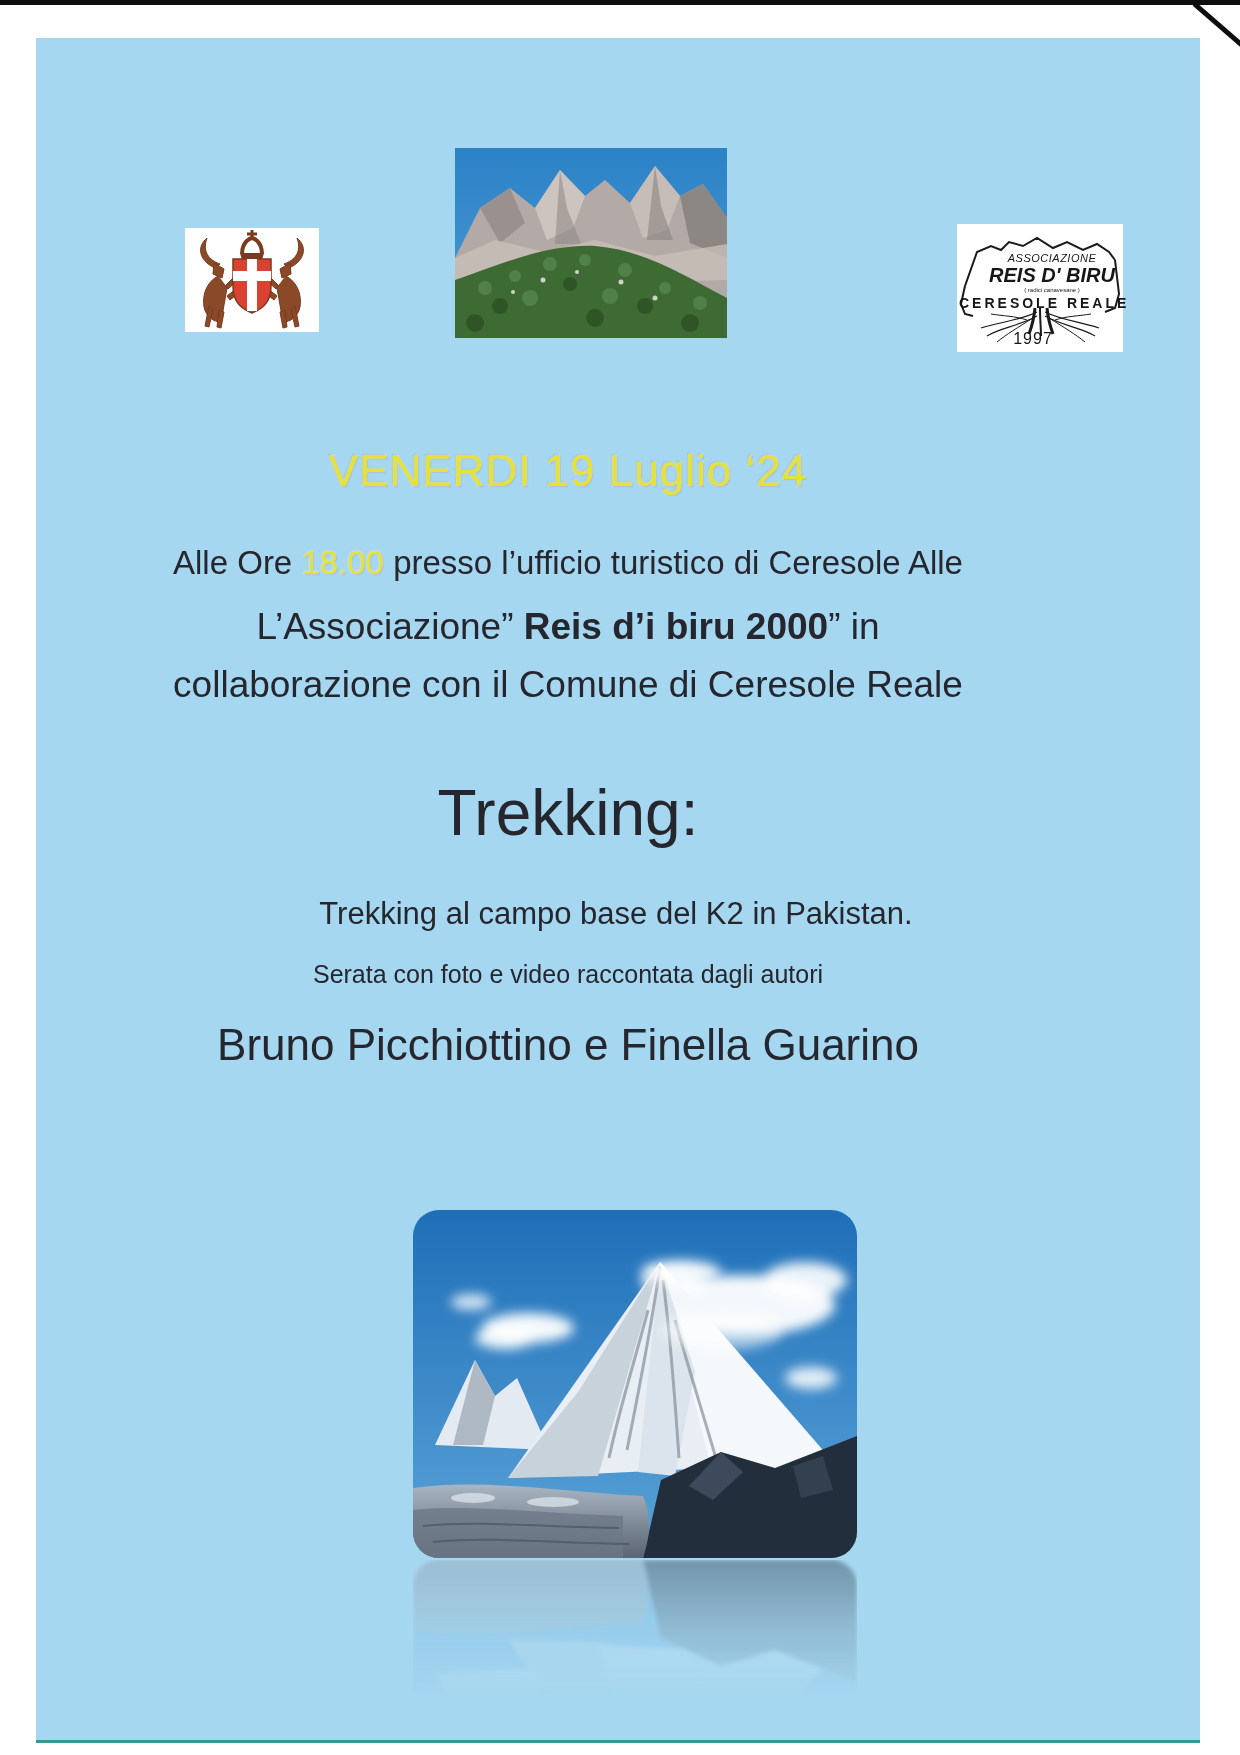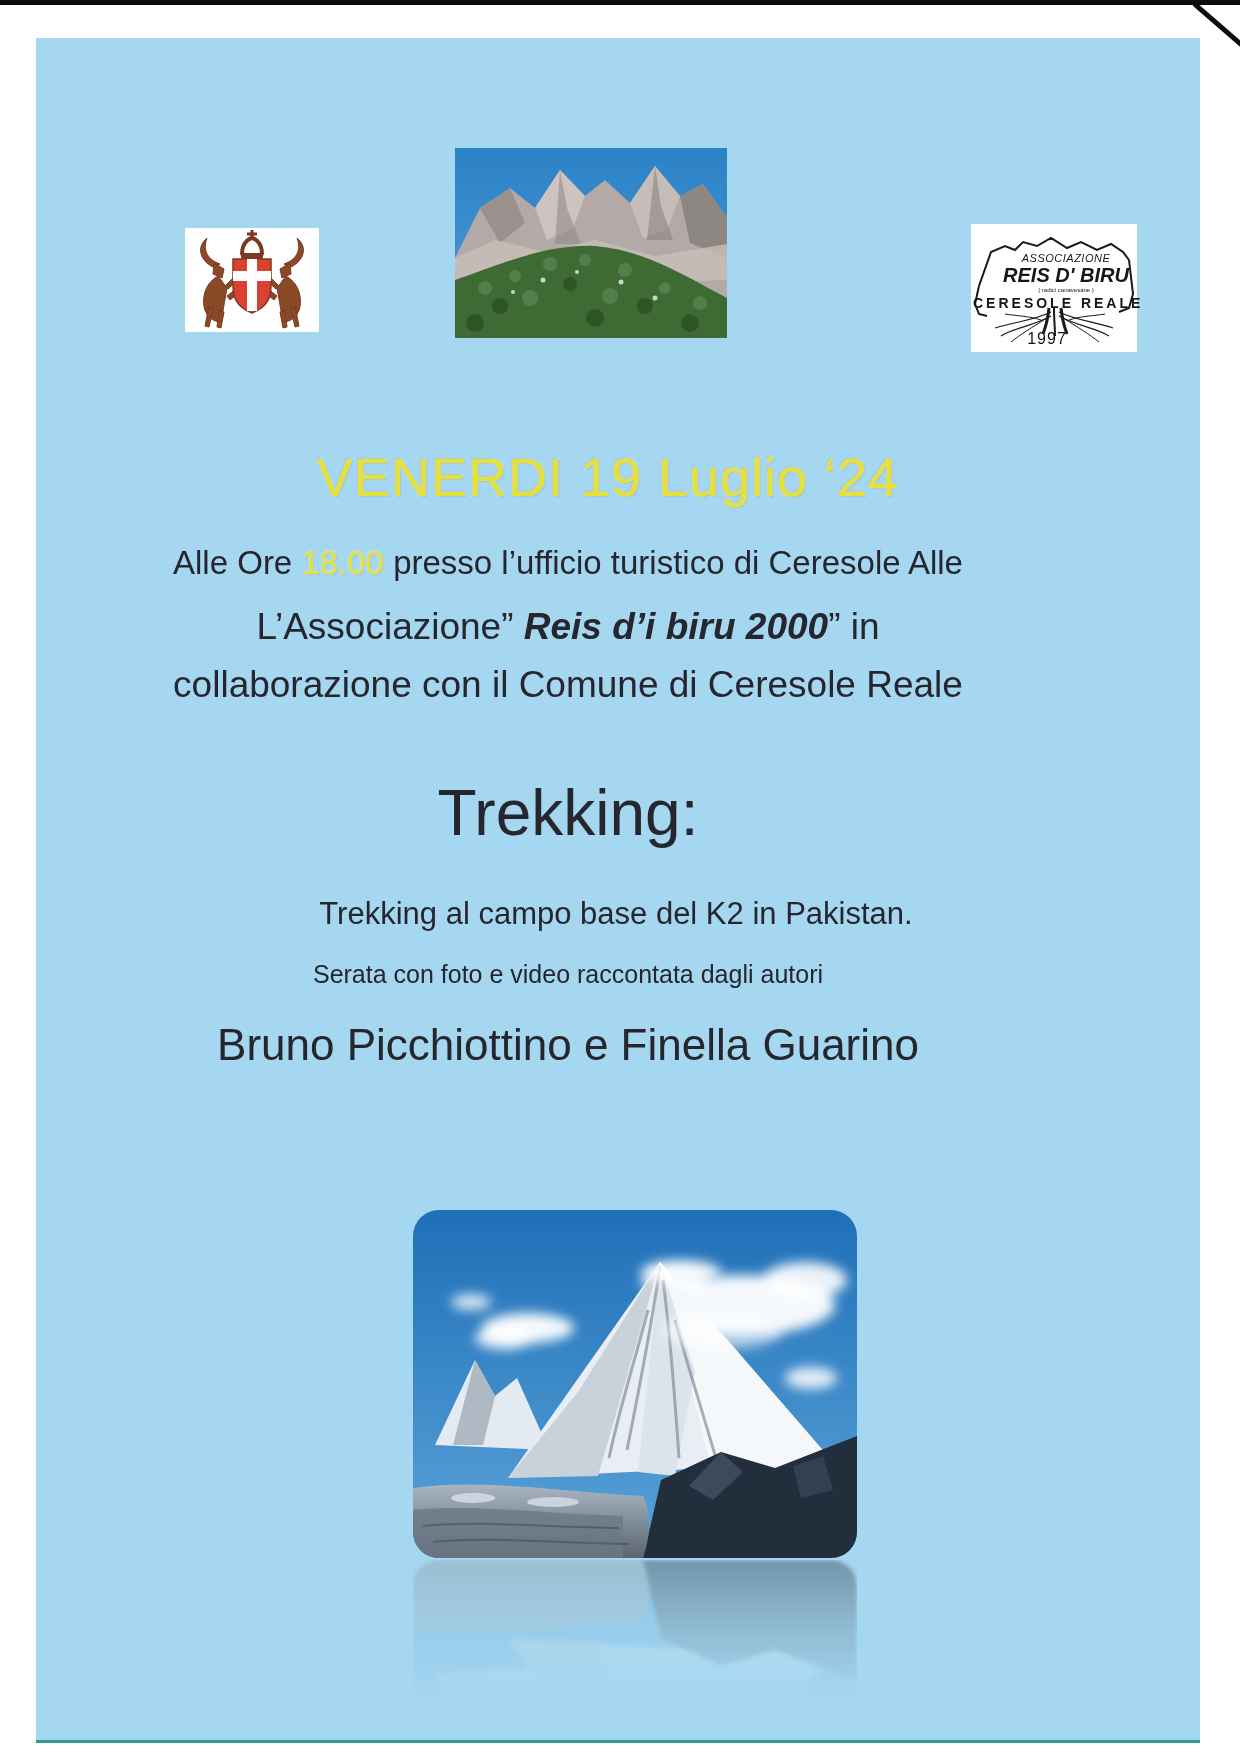--- a/index.html
+++ b/index.html
@@ -9,35 +9,35 @@
   }
   
   .top-edge{position:absolute;left:0;top:0;width:1240px;height:5px;background:#0d0d0d;}
   .top-right-edge{position:absolute;left:1196px;top:2px;width:72px;height:5px;background:#0d0d0d;
     transform:rotate(41deg);transform-origin:left top;}
   
   .paper{position:absolute;left:36px;top:38px;width:1164px;height:1702px;
     background:#a6d7f0;border-bottom:3px solid #2f9c8f;}
   .content{position:absolute;left:0;top:0;width:1064px;}
   .txt{position:absolute;left:0;width:1064px;text-align:center;color:#26262e;}
-  .title{top:408px;font-size:54px;letter-spacing:1px;color:#e4e139;
-    text-shadow:0 0 2px rgba(255,255,255,.85),1px 1px 1px rgba(140,150,165,.55),-1px -1px 1px rgba(140,150,165,.45);padding-left:40px;}
+  .title{top:408px;font-size:44px;letter-spacing:1px;color:#e4e139;
+    text-shadow:0 0 2px rgba(255,255,255,.85),1px 1px 1px rgba(140,150,165,.55),-1px -1px 1px rgba(140,150,165,.45);}
   .yellow{color:#e4e139;text-shadow:0 0 2px rgba(255,255,255,.8),1px 1px 1px rgba(140,150,165,.5);}
   .time-line{top:506px;font-size:33px;}
   .assoc{top:568px;font-size:37px;}
-  .assoc b{font-style:italic;}
+  .assoc b{}
   .collab{top:626px;font-size:37px;}
   .organizza{top:738px;font-size:64px;}
   .event1{top:858px;font-size:31px;padding-left:48px;}
   .event2{top:922px;font-size:25px;}
   .authors{top:982px;font-size:44px;}
   
   .crest{position:absolute;left:149px;top:190px;width:134px;height:104px;background:#fff;}
   .top-photo{position:absolute;left:419px;top:110px;width:272px;height:190px;background:#fff;}
-  .assoc-logo{position:absolute;left:921px;top:186px;width:166px;height:128px;background:#fef9c3;color:#161616;margin-left:14px;}
+  .assoc-logo{position:absolute;left:921px;top:186px;width:166px;height:128px;background:#fef9c3;color:#161616;}
   .assoc-logo .l{position:absolute;left:30px;right:6px;text-align:center;white-space:nowrap;}
   .logo-assoc{top:28px;font-size:11px;font-style:italic;letter-spacing:.5px;}
   .logo-name{top:40px;font-size:20px;font-weight:bold;font-style:italic;}
   .logo-tiny{top:63px;font-size:6px;}
   .logo-town{top:71px;left:2px !important;right:2px !important;font-size:14px;letter-spacing:3px;font-weight:bold;}
   .logo-year{top:106px;left:0 !important;right:14px !important;font-size:16px;letter-spacing:1px;}
   
   .k2{position:absolute;left:377px;top:1172px;width:444px;height:348px;border-radius:26px;overflow:hidden;}
   .k2-reflection{position:absolute;left:377px;top:1522px;width:444px;height:170px;opacity:.65;filter:blur(2px);
     -webkit-mask-image:linear-gradient(to bottom,rgba(0,0,0,.6) 0%,rgba(0,0,0,.25) 40%,transparent 82%);

